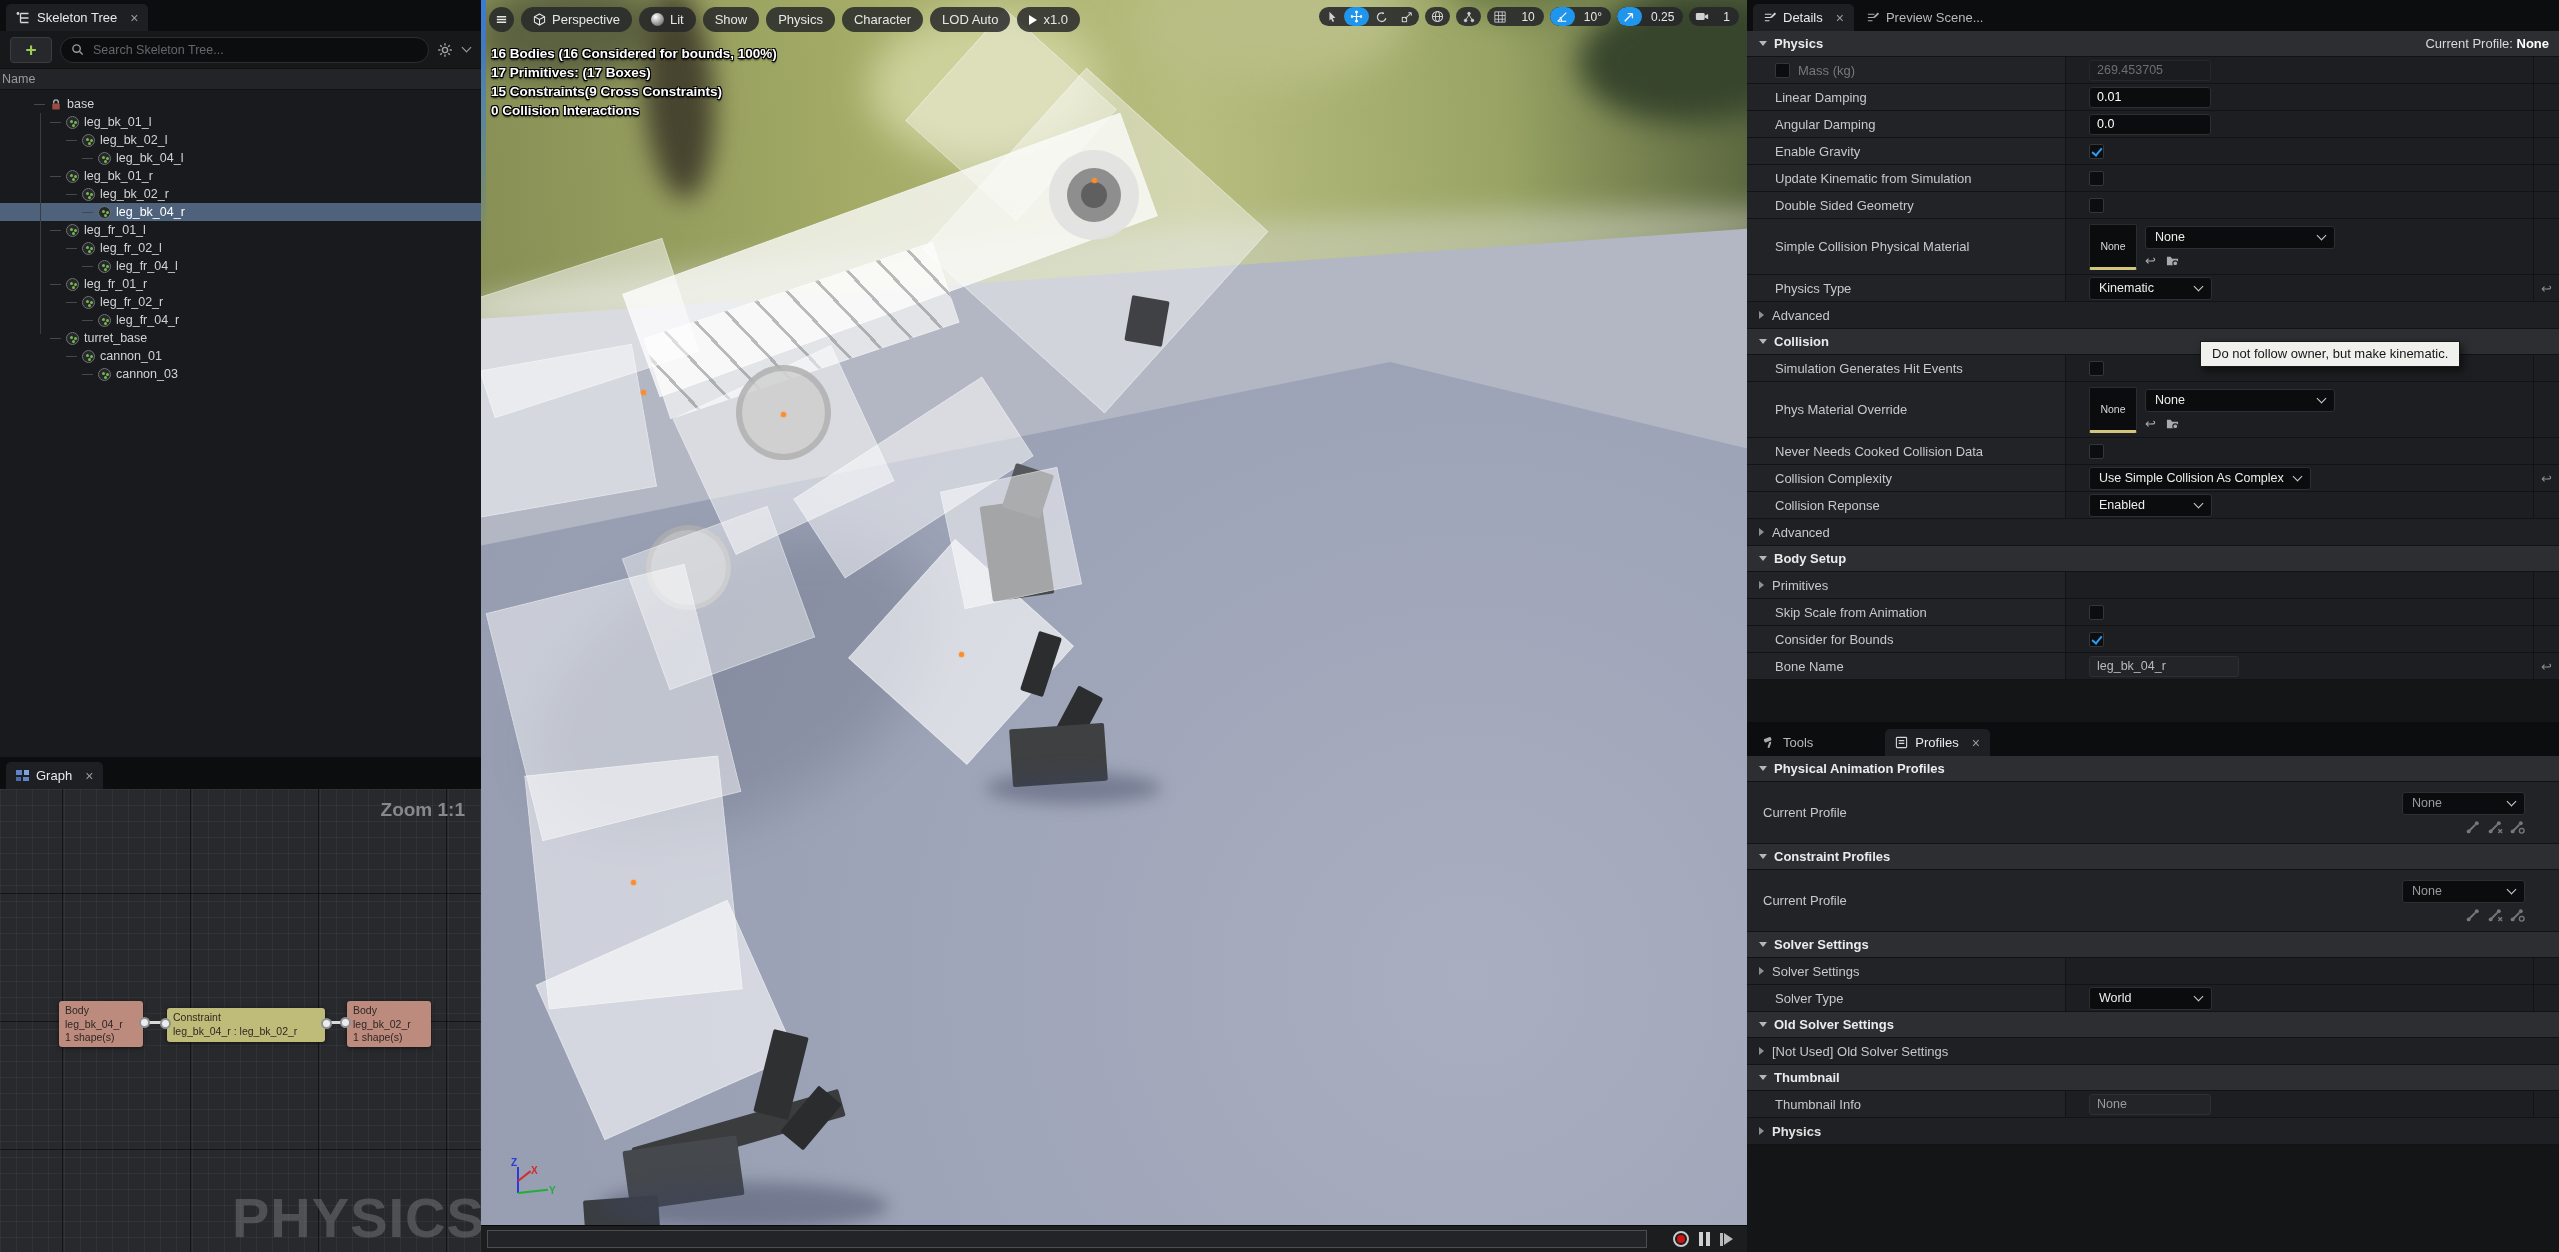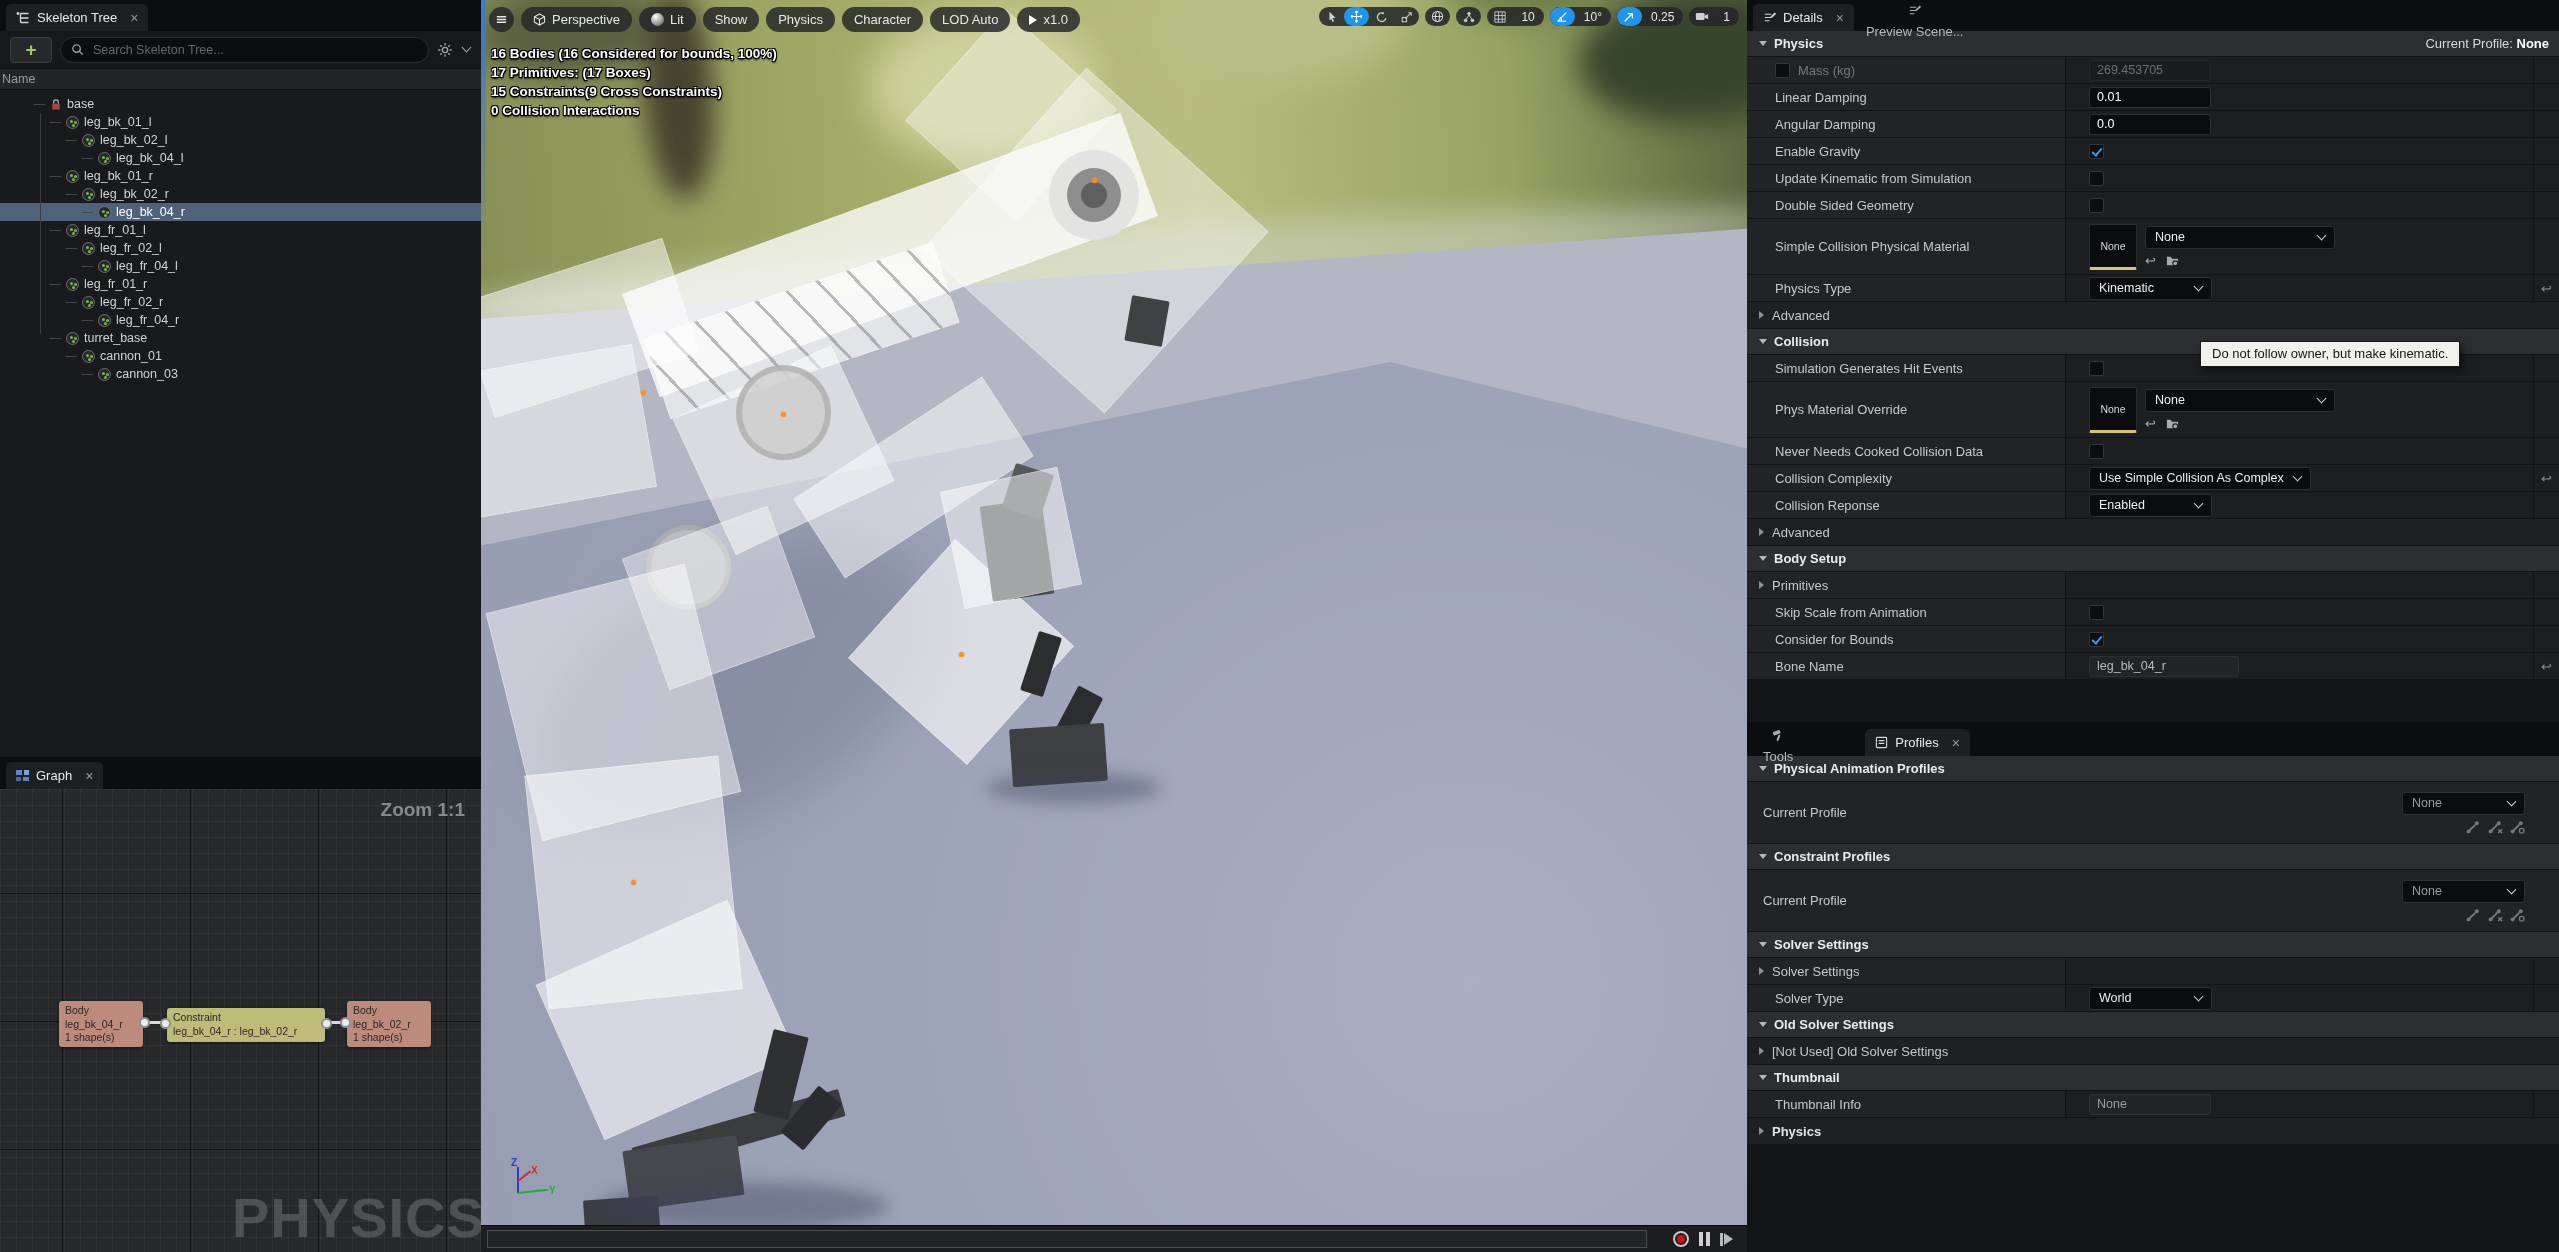--- a/index.html
+++ b/index.html
@@ -4,21 +4,21 @@
 <style>
   html,body{margin:0;padding:0;background:#0c0d0e;width:2559px;height:1252px;overflow:hidden;
     font-family:"Liberation Sans", sans-serif; -webkit-font-smoothing:antialiased;}
   *{box-sizing:border-box;}
   .abs{position:absolute;}
   
   #left{position:absolute;left:0;top:0;width:481px;height:1252px;background:#17181a;}
   .tabbar{height:31px;background:#0c0d0f;display:flex;align-items:flex-end;padding-left:6px;gap:2px;}
   .tab{height:27px;display:flex;align-items:center;gap:7px;padding:0 10px;font-size:13px;color:#e9e9ea;
     background:#1d1f22;border-radius:5px 5px 0 0;}
-  .tab.inactive{background:transparent;color:#b7b8ba;flex-direction:column;}
+  .tab.inactive{background:transparent;color:#b7b8ba;}
   .tab .x{color:#9a9b9d;font-size:14px;margin-left:6px;cursor:pointer;}
   .icon{display:inline-flex;align-items:center;justify-content:center;color:#c8c9cb;}
   .icon svg{display:block;}
   .sk-toolbar{height:37px;display:flex;align-items:center;gap:8px;padding:0 10px;background:#17181a;}
   .add-btn{width:42px;height:26px;background:#26282b;border:1px solid #3a3c40;border-radius:4px;
     color:#9ccc53;font-size:19px;font-weight:bold;display:flex;align-items:center;justify-content:center;}
   .searchbox{flex:1;height:26px;background:#0c0d0e;border:1px solid #2c2d30;border-radius:13px;
     display:flex;align-items:center;gap:7px;padding:0 10px;}
   .searchbox input{flex:1;background:transparent;border:0;outline:none;color:#dcdcdd;font-size:12.5px;font-family:inherit;}
   .searchbox input::placeholder{color:#65676a;}

